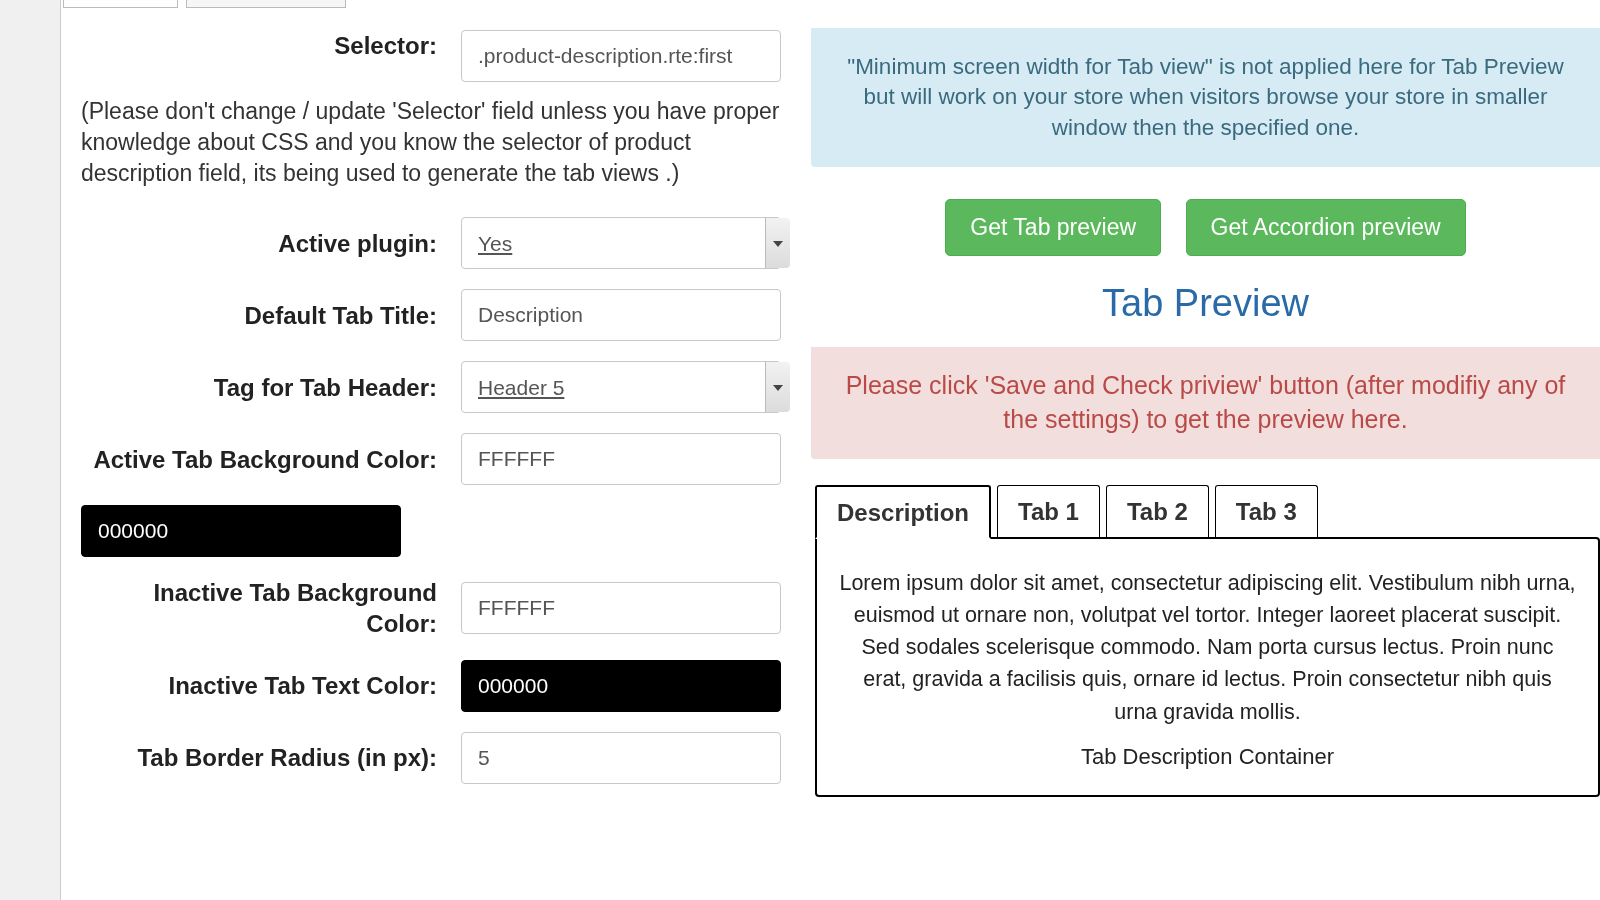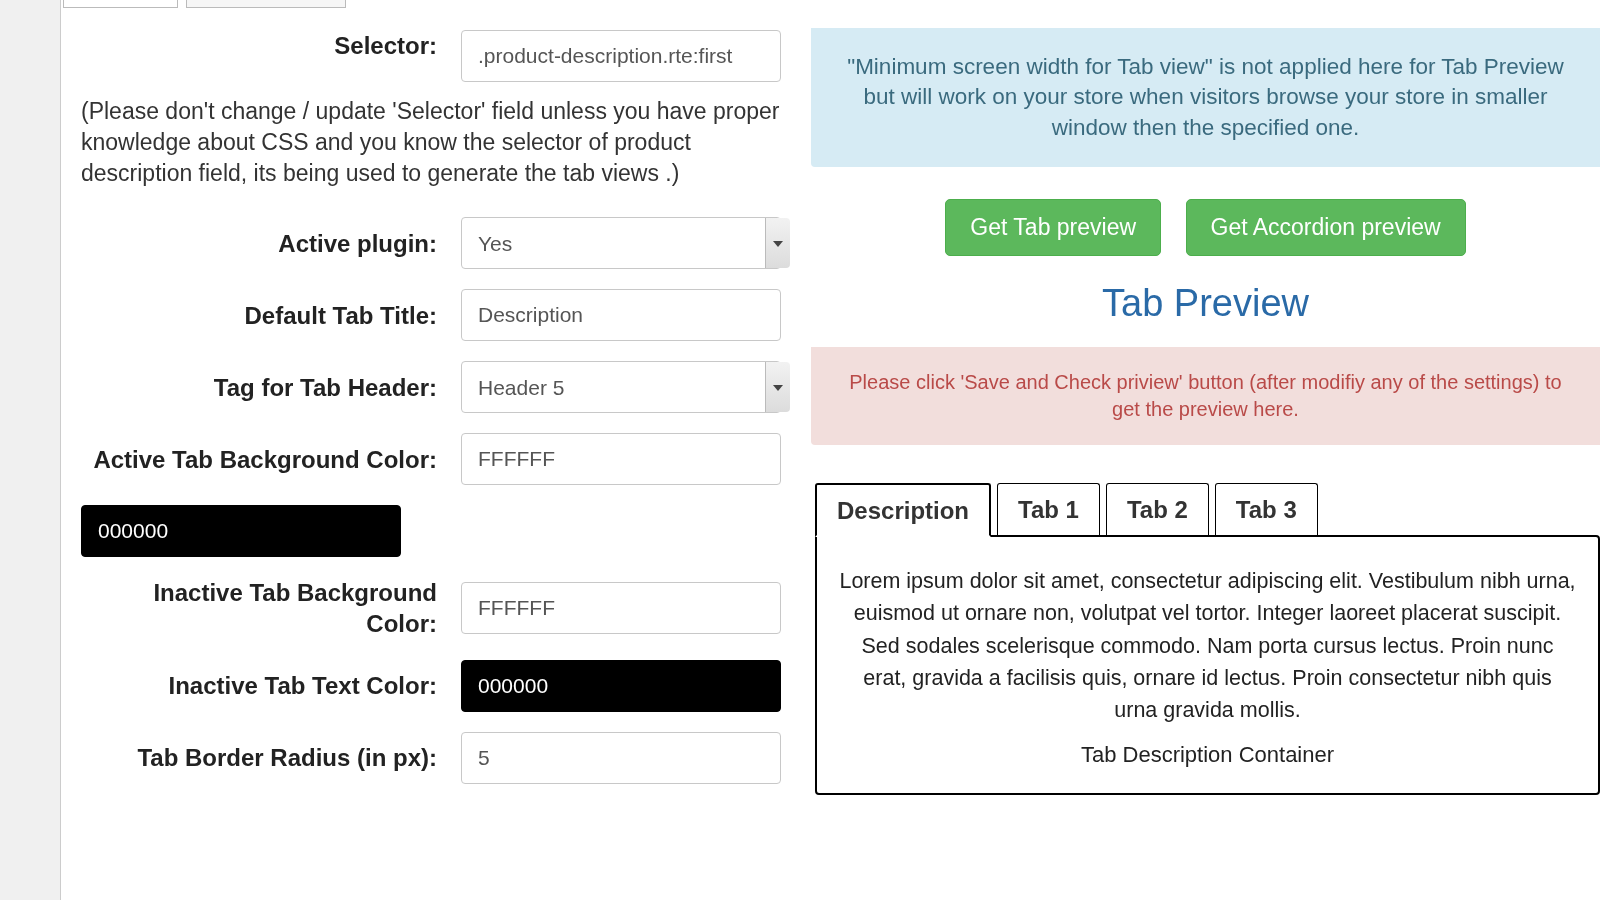--- a/index.html
+++ b/index.html
@@ -80,20 +80,21 @@
     font-size: 21px;
     color: #555;
     font-family: inherit;
     background: #fff;
   }
   .form-select {
     appearance: none;
     -webkit-appearance: none;
     padding-right: 36px;
     position: relative;
+    text-decoration: underline;
   }
   .select-wrap {
     position: relative;
     width: 330px;
   }
   .select-wrap::after {
     content: "";
     position: absolute;
     right: 1px;
     top: 1px;
@@ -137,24 +138,24 @@
     font-size: 22.5px;
     text-align: center;
     line-height: 1.35;
     margin-bottom: 32px;
   }
   .alert-danger {
     background: #f2dedc;
     color: #b94a48;
     border-radius: 0 0 0 4px;
     padding: 22px 30px;
-    font-size: 20px;
+    font-size: 25px;
     text-align: center;
     line-height: 1.35;
-    margin-bottom: 38px;
+    margin-bottom: 26px;
   }
   .btn-row {
     text-align: center;
     margin-bottom: 26px;
   }
   .btn {
     display: inline-block;
     background: #5cb85c;
     color: #fff;
     font-size: 23px;

